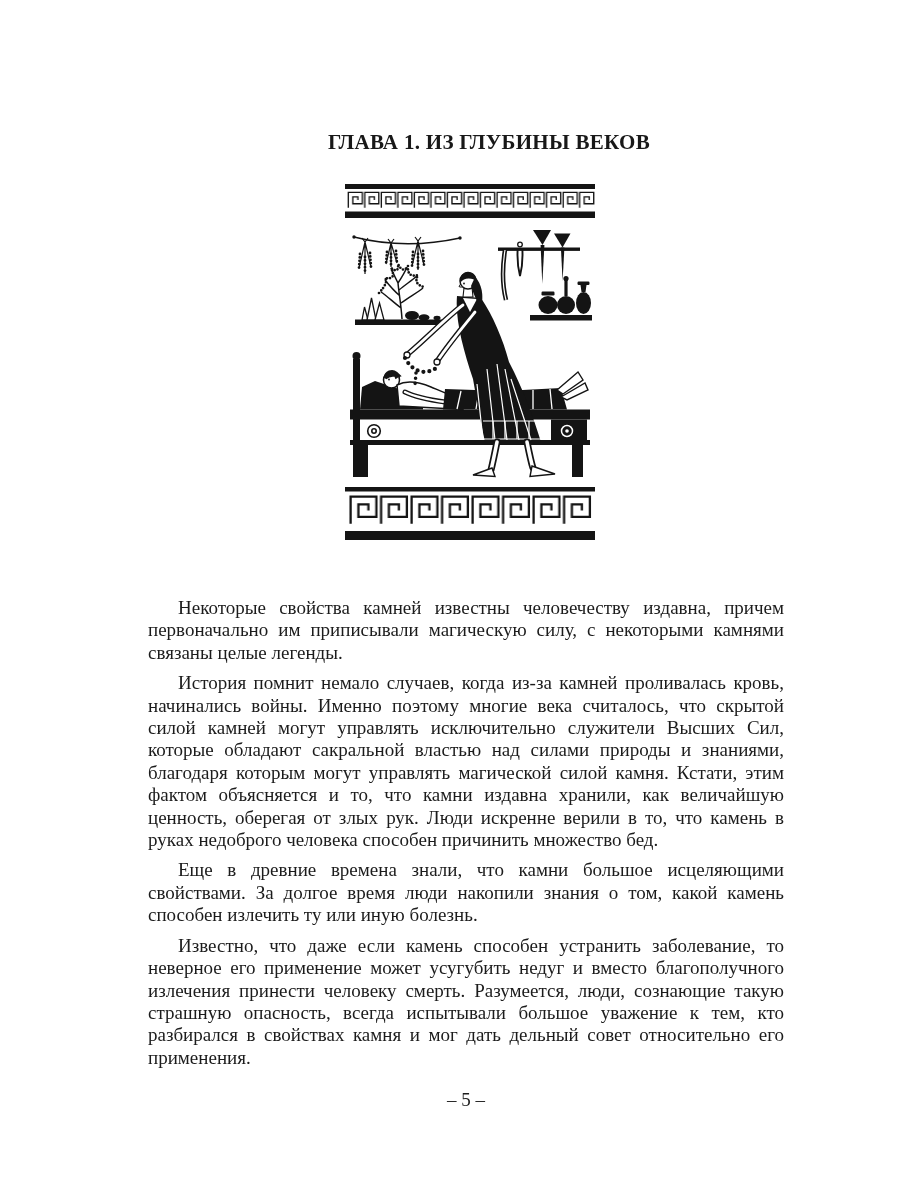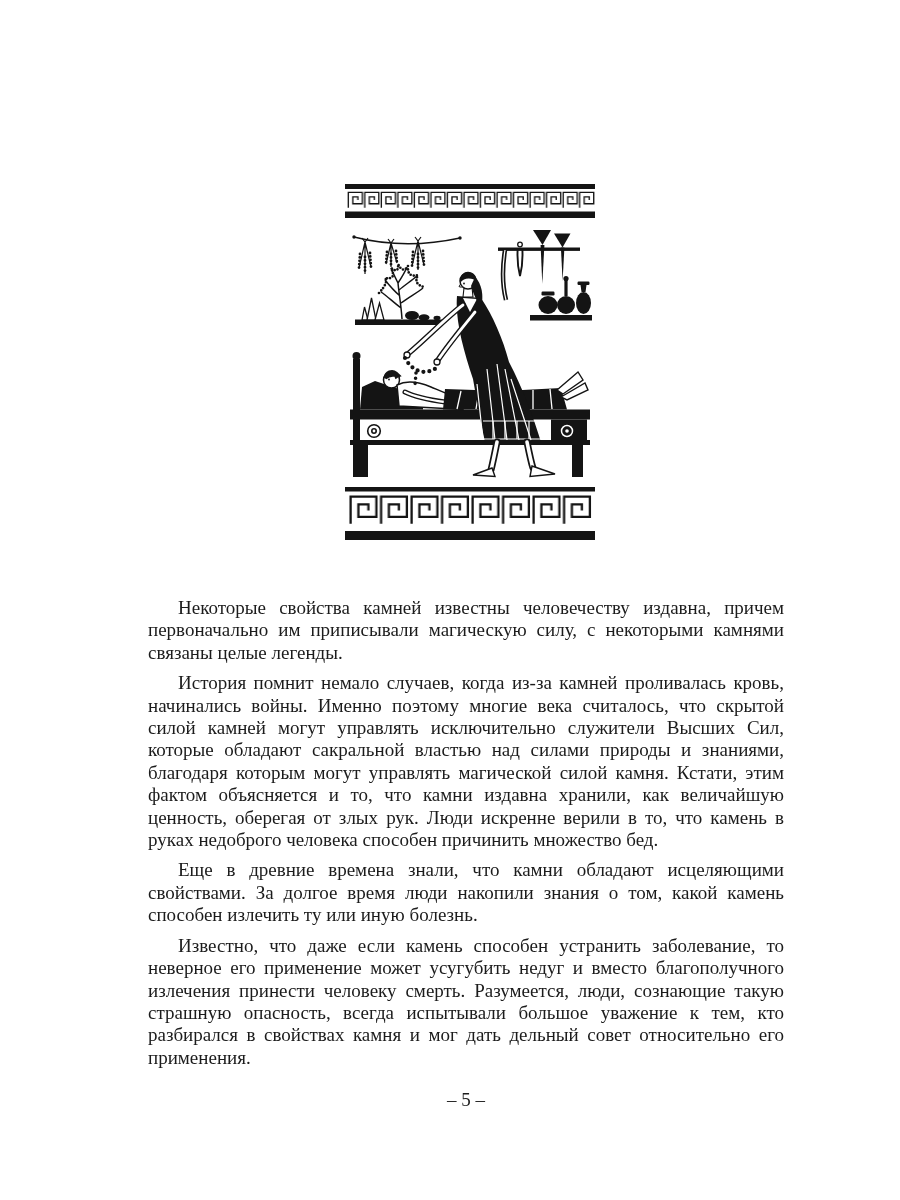--- a/index.html
+++ b/index.html
@@ -33,20 +33,21 @@
   .page-number{
     position:absolute;left:140px;top:1089px;width:652px;
     text-align:center;font-size:19px;color:#1c1c1c;
   }
 </style>
 </head>
 <body>
 
 <div class="page">
 
+  <h1 class="chapter-title">ГЛАВА 1. ИЗ ГЛУБИНЫ ВЕКОВ</h1>
 
   <figure class="illustration">
     <svg viewBox="0 0 250 358" xmlns="http://www.w3.org/2000/svg">
       <defs>
         <pattern id="mtop" patternUnits="userSpaceOnUse" x="2" y="7" width="16.53" height="18">
           <path d="M1.3,16.8 V1.4 H15.3 V12.7 H5.8 V5.8 H10.9 V9.1" fill="none" stroke="#141414" stroke-width="1.35"></path>
         </pattern>
         <pattern id="mbot" patternUnits="userSpaceOnUse" x="3" y="310" width="30.5" height="31">
           <path d="M2.6,29.8 V2.6 H28.4 V22.8 H10.4 V10.4 H20.4 V16.4" fill="none" stroke="#141414" stroke-width="2.3"></path>
         </pattern>
@@ -174,19 +175,19 @@
           <path d="M71,189 L70,201" fill="none" stroke="#141414" stroke-width="3.6" stroke-linecap="round" stroke-dasharray="0 5.2"></path>
         </g>
 
       </g>
     </svg>
   </figure>
 
   <div class="body-text">
     <p>Некоторые свойства камней известны человечеству издавна, причем первоначально им приписывали магическую силу, с некоторыми камнями связаны целые легенды.</p>
     <p>История помнит немало случаев, когда из-за камней проливалась кровь, начинались войны. Именно поэтому многие века считалось, что скрытой силой камней могут управлять исключительно служители Высших Сил, которые обладают сакральной властью над силами природы и знаниями, благодаря которым могут управлять магической силой камня. Кстати, этим фактом объясняется и то, что камни издавна хранили, как величайшую ценность, оберегая от злых рук. Люди искренне верили в то, что камень в руках недоброго человека способен причинить множество бед.</p>
-    <p>Еще в древние времена знали, что камни обладают исцеляющими свойствами. За долгое время люди накопили знания о том, какой камень способен излечить ту или иную болезнь.</p>
+    <p>Еще в древние времена знали, что камни большое исцеляющими свойствами. За долгое время люди накопили знания о том, какой камень способен излечить ту или иную болезнь.</p>
     <p>Известно, что даже если камень способен устранить заболевание, то неверное его применение может усугубить недуг и вместо благополучного излечения принести человеку смерть. Разумеется, люди, сознающие такую страшную опасность, всегда испытывали большое уважение к тем, кто разбирался в свойствах камня и мог дать дельный совет относительно его применения.</p>
   </div>
 
   <div class="page-number">– 5 –</div>
 
 </div>
 
 </body></html>

